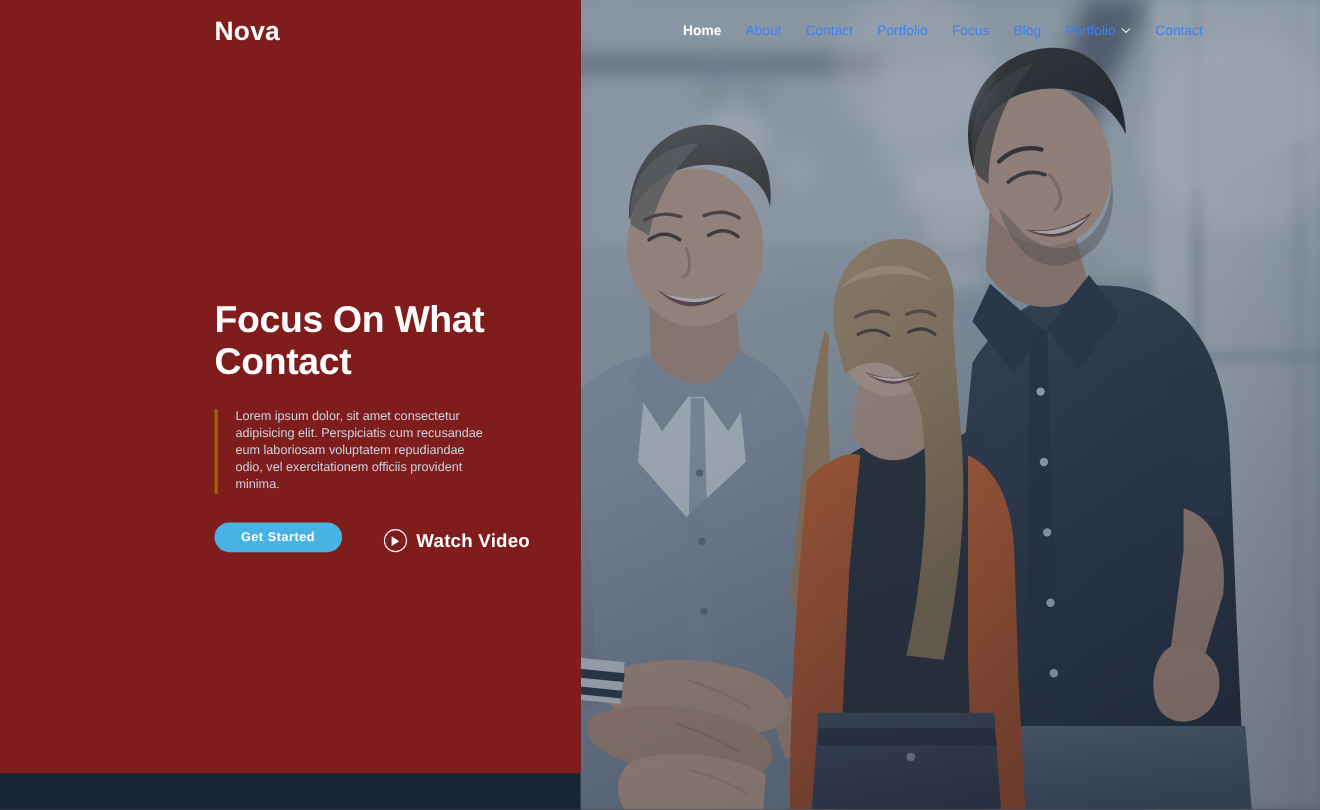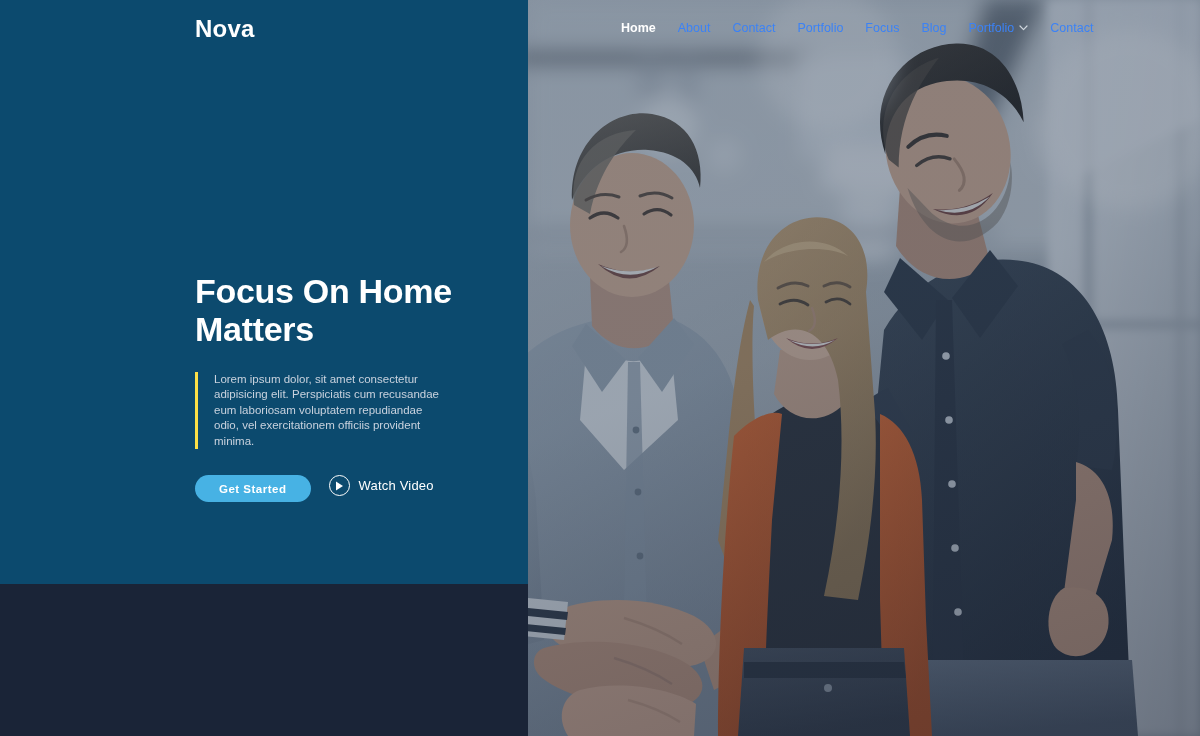--- a/index.html
+++ b/index.html
@@ -18,22 +18,22 @@
     width: 1200px;
     height: 736px;
     overflow: hidden;
   }
 
   
   .left-panel {
     position: absolute;
     left: 0; top: 0;
     width: 528px;
-    height: 584px;
-    background: #0c4a6e;
+    height: 703px;
+    background: #7f1d1d;
     z-index: 5;
   }
 
   .logo {
     position: absolute;
     left: 195px;
     top: 14px;
     font-size: 24px;
     font-weight: bold;
     color: #ffffff;
@@ -52,32 +52,33 @@
     font-size: 34px;
     line-height: 38px;
     font-weight: bold;
     color: #ffffff;
     letter-spacing: -0.3px;
     width: 270px;
   }
 
   .hero-para {
     margin-top: 24px;
-    border-left: 3px solid #fde047;
+    border-left: 3px solid #a16207;
     padding-left: 16px;
     font-size: 11.5px;
     line-height: 15.4px;
     color: #c9d2de;
     width: 250px;
   }
 
   .hero-actions {
     margin-top: 26px;
     display: flex;
-    align-items: flex-start;
+    align-items: flex-end;
+    gap: 20px;
   }
 
   .btn-primary {
     display: inline-flex;
     align-items: center;
     justify-content: center;
     height: 27px;
     padding: 0 24px;
     border: none;
     border-radius: 50px;
@@ -110,22 +111,22 @@
     display: inline-flex;
     align-items: center;
     justify-content: center;
   }
 
   .play-circle svg { display: block; }
 
   .btn-video-label {
     margin-left: 9px;
     color: #ffffff;
-    font-size: 13px;
-    font-weight: normal;
+    font-size: 17px;
+    font-weight: bold;
     letter-spacing: 0.2px;
     white-space: nowrap;
   }
 
   
   .photo-area {
     position: absolute;
     left: 528px;
     top: 0;
     width: 672px;
@@ -426,21 +427,21 @@
       </svg>
     </div>
     <div class="photo-tint"></div>
   </div>
 
   <div class="left-panel">
 
     <div class="logo">Nova</div>
 
     <div class="hero-copy">
-      <h1 class="hero-title">Focus On Home Matters</h1>
+      <h1 class="hero-title">Focus On What Contact</h1>
       <p class="hero-para">Lorem ipsum dolor, sit amet consectetur adipisicing elit. Perspiciatis cum recusandae eum laboriosam voluptatem repudiandae odio, vel exercitationem officiis provident minima.</p>
       <div class="hero-actions">
         <button class="btn-primary">Get Started</button>
         <button class="btn-video">
           <span class="play-circle">
             <svg width="9" height="10" viewBox="0 0 9 10" xmlns="http://www.w3.org/2000/svg">
               <path d="M1 0.6 L8 5 L1 9.4 Z" fill="#ffffff"></path>
             </svg>
           </span>
           <span class="btn-video-label">Watch Video</span>

